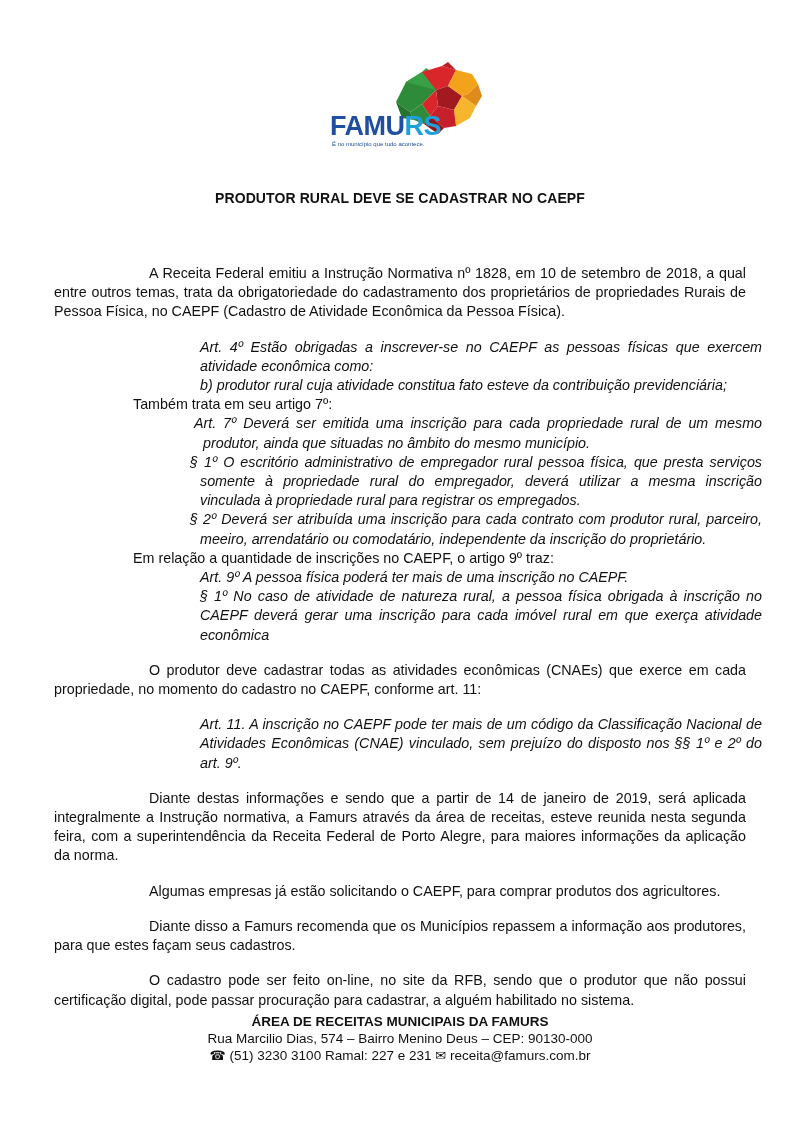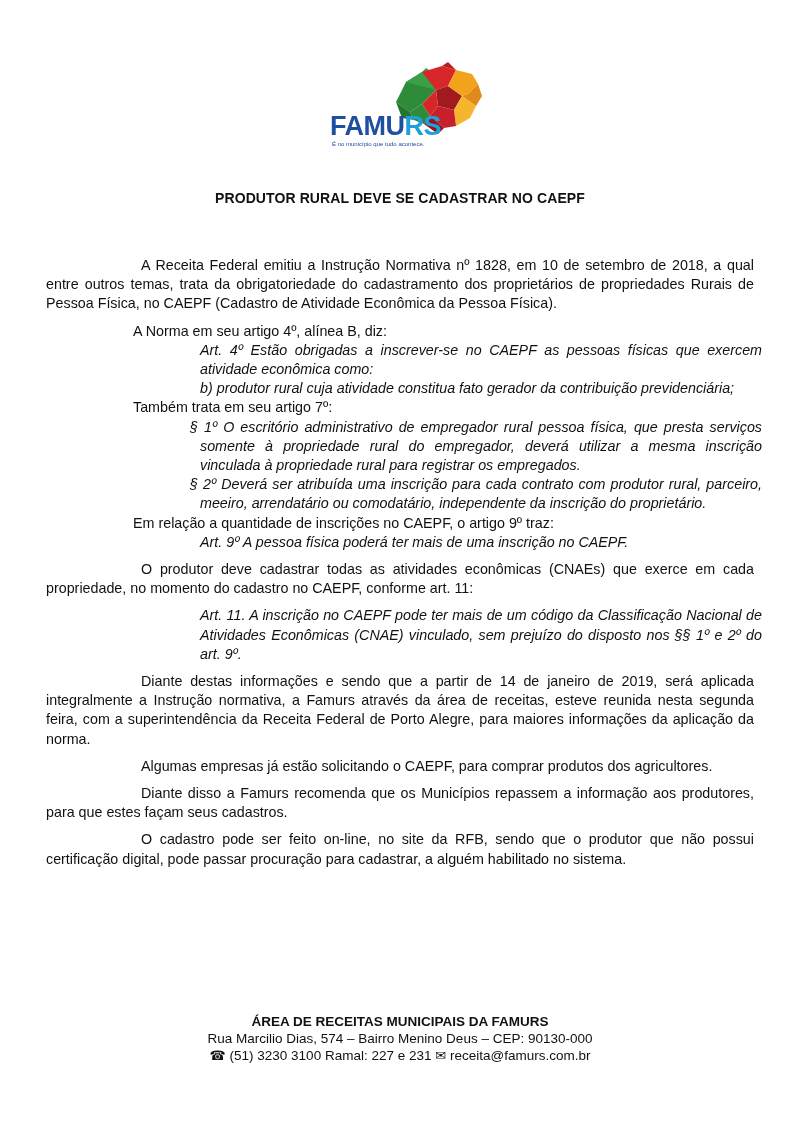--- a/index.html
+++ b/index.html
@@ -4,21 +4,21 @@
 <style>
   html, body { margin:0; padding:0; background:#ffffff; }
   body { width:800px; height:1131px; position:relative; overflow:hidden;
          font-family:"Liberation Sans", sans-serif; color:#111; }
   .page { position:absolute; left:0; top:12px; width:800px; height:1131px; }
   .logo { position:absolute; left:326px; top:48px; width:160px; height:90px; }
   .title { position:absolute; left:0; width:800px; top:178px; text-align:center;
            font-weight:bold; font-size:14px; letter-spacing:0.1px; }
   .body { position:absolute; left:38px; top:236px; width:724px;
           font-size:14.3px; line-height:19.2px; }
-  .p { margin:8px; text-align:justify; text-indent:95px; }
+  .p { margin:16px; text-align:justify; text-indent:95px; }
   .lead { margin:0; padding-left:95px; }
   .q { margin:0; font-style:italic; text-align:justify; }
   .q.a4 { padding-left:162px; }
   .q.a7 { padding-left:165px; text-indent:-9px; }
   .q.s7 { padding-left:162px; text-indent:-10px; }
   .q.a9 { padding-left:162px; }
   .q.a11 { padding-left:162px; }
   .last-line-left { text-align-last:left; }
   .footer { position:absolute; left:0; width:800px; top:1001px; text-align:center;
             font-size:13.5px; line-height:17px; }
@@ -50,28 +50,29 @@
     <div style="position:absolute; left:4px; top:52px; font-weight:bold; font-size:27px; letter-spacing:-0.5px; line-height:28px;">
       <span style="color:#1e4fa0;">FAMU</span><span style="color:#1ea0dc;">RS</span>
     </div>
     <div style="position:absolute; left:6px; top:81px; font-size:6px; color:#1e4fa0; white-space:nowrap;">É no município que tudo acontece.</div>
   </div>
 
   <div class="title">PRODUTOR RURAL DEVE SE CADASTRAR NO CAEPF</div>
 
   <div class="body">
     <p class="p">A Receita Federal emitiu a Instrução Normativa nº 1828, em 10 de setembro de 2018, a qual entre outros temas, trata da obrigatoriedade do cadastramento dos proprietários de propriedades Rurais de Pessoa Física, no CAEPF (Cadastro de Atividade Econômica da Pessoa Física).</p>
-    <p class="lead">A Norma em seu artigo 4º, alínea B, diz:</p>
     <p class="q a4">Art. 4º Estão obrigadas a inscrever-se no CAEPF as pessoas físicas que exercem atividade econômica como:</p>
-    <p class="q a4 last-line-left" style="white-space:nowrap;">b) produtor rural cuja atividade constitua fato gerador da contribuição previdenciária;</p>
+    <p class="q a4 last-line-left" style="white-space:nowrap;">b) produtor rural cuja atividade constitua fato esteve da contribuição previdenciária;</p>
     <p class="lead">Também trata em seu artigo 7º:</p>
+    <p class="q a7">Art. 7º Deverá ser emitida uma inscrição para cada propriedade rural de um mesmo produtor, ainda que situadas no âmbito do mesmo município.</p>
     <p class="q s7">§ 1º O escritório administrativo de empregador rural pessoa física, que presta serviços somente à propriedade rural do empregador, deverá utilizar a mesma inscrição vinculada à propriedade rural para registrar os empregados.</p>
     <p class="q s7">§ 2º Deverá ser atribuída uma inscrição para cada contrato com produtor rural, parceiro, meeiro, arrendatário ou comodatário, independente da inscrição do proprietário.</p>
     <p class="lead">Em relação a quantidade de inscrições no CAEPF, o artigo 9º traz:</p>
     <p class="q a9">Art. 9º A pessoa física poderá ter mais de uma inscrição no CAEPF.</p>
+    <p class="q a9">§ 1º No caso de atividade de natureza rural, a pessoa física obrigada à inscrição no CAEPF deverá gerar uma inscrição para cada imóvel rural em que exerça atividade econômica</p>
     <p class="p">O produtor deve cadastrar todas as atividades econômicas (CNAEs) que exerce em cada propriedade, no momento do cadastro no CAEPF, conforme art. 11:</p>
     <p class="q a11">Art. 11. A inscrição no CAEPF pode ter mais de um código da Classificação Nacional de Atividades Econômicas (CNAE) vinculado, sem prejuízo do disposto nos §§ 1º e 2º do art. 9º.</p>
     <p class="p">Diante destas informações e sendo que a partir de 14 de janeiro de 2019, será aplicada integralmente a Instrução normativa, a Famurs através da área de receitas, esteve reunida nesta segunda feira, com a superintendência da Receita Federal de Porto Alegre, para maiores informações da aplicação da norma.</p>
     <p class="p">Algumas empresas já estão solicitando o CAEPF, para comprar produtos dos agricultores.</p>
     <p class="p">Diante disso a Famurs recomenda que os Municípios repassem a informação aos produtores, para que estes façam seus cadastros.</p>
     <p class="p">O cadastro pode ser feito on-line, no site da RFB, sendo que o produtor que não possui certificação digital, pode passar procuração para cadastrar, a alguém habilitado no sistema.</p>
   </div>
 
   <div class="footer">
     <div class="ft-title">ÁREA DE RECEITAS MUNICIPAIS DA FAMURS</div>

